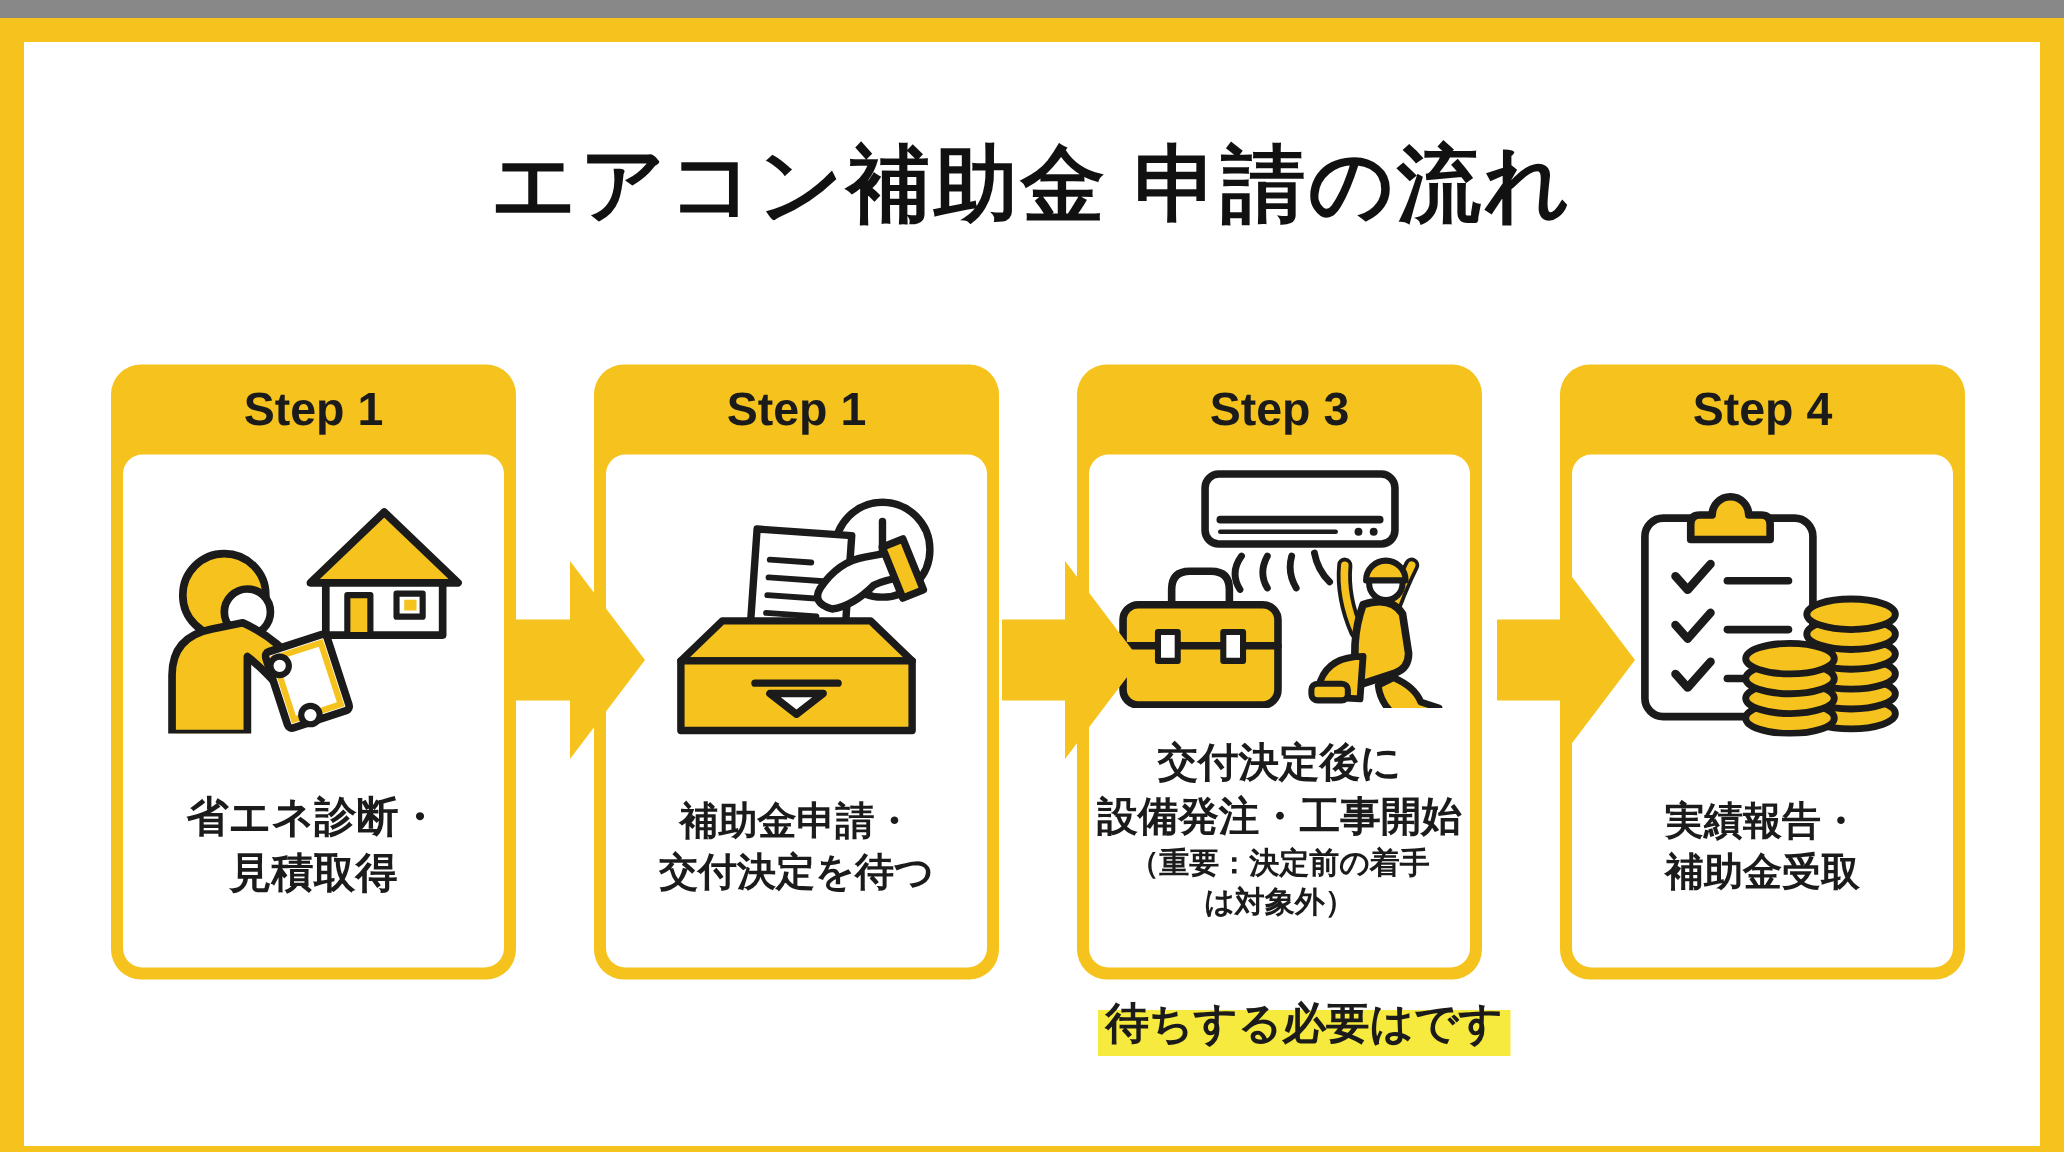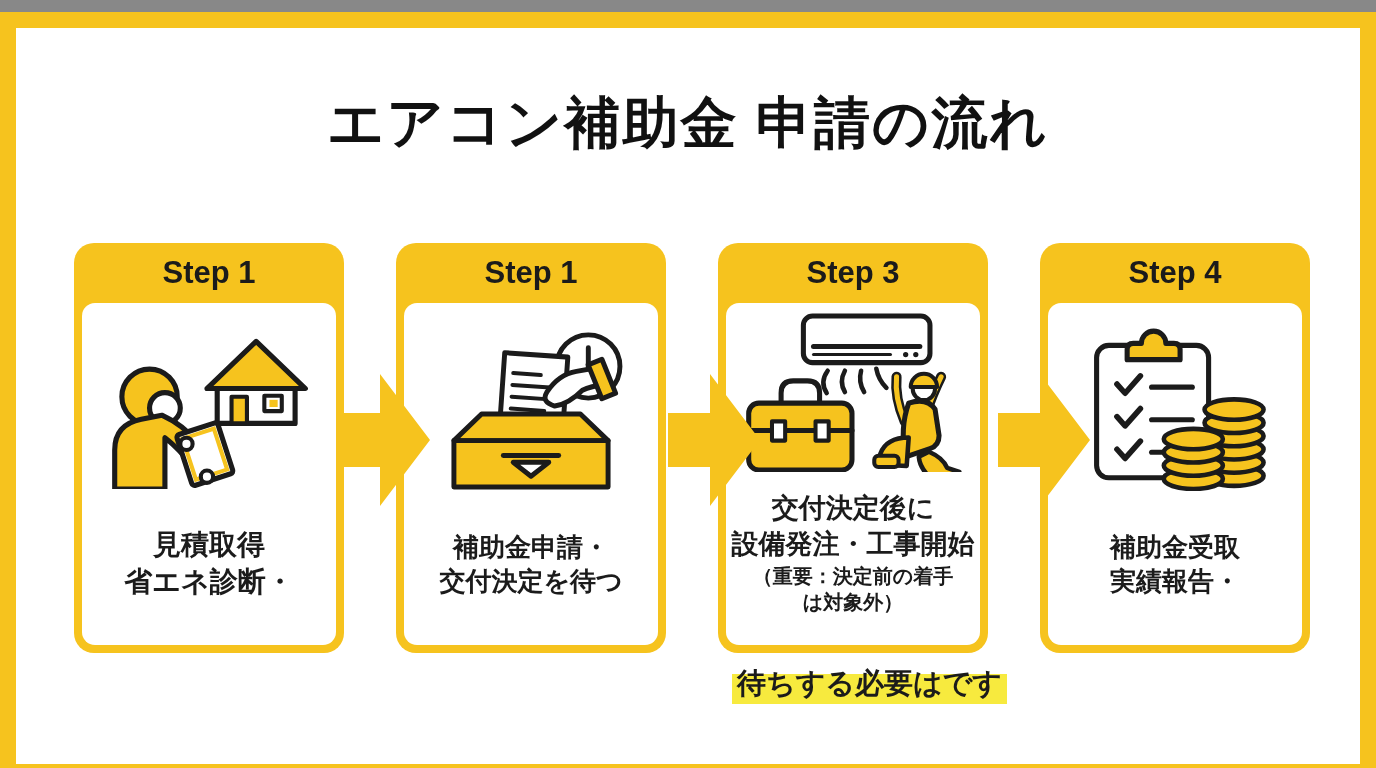--- a/index.html
+++ b/index.html
@@ -108,22 +108,22 @@
             <path class="stroke" d="M8,160 L8,122 Q8,97 34,92 L54,88 Q76,98 90,116 L76,128 Q65,116 57,110 L57,160 Z" fill="#F6C31E" stroke-width="5"></path>
             <g transform="rotate(-18 96 126)">
               <rect class="stroke" x="75" y="100" width="42" height="52" rx="3" fill="#fff" stroke-width="5"></rect>
               <rect x="80" y="105" width="32" height="42" fill="none" stroke="#F6C31E" stroke-width="4"></rect>
             </g>
             <circle class="stroke" cx="78" cy="116" r="6" fill="#fff" stroke-width="4"></circle>
             <circle class="stroke" cx="98" cy="148" r="6" fill="#fff" stroke-width="4"></circle>
           </svg>
         </div>
         <div class="text-area">
+          <div class="main-line">省エネ診断・</div>
           <div class="main-line">見積取得</div>
-          <div class="main-line">省エネ診断・</div>
         </div>
       </div>
     </div>
 
     <div class="card lg">
       <div class="card-header">Step 1</div>
       <div class="card-body">
         <div class="icon-area">
           <svg width="206" height="168" viewBox="0 0 200 170">
 
@@ -224,22 +224,22 @@
 
             <g class="stroke" stroke-width="4.5" fill="#F6C31E">
               <ellipse cx="113" cy="153" rx="29" ry="10"></ellipse>
               <ellipse cx="113" cy="140" rx="29" ry="10"></ellipse>
               <ellipse cx="113" cy="127" rx="29" ry="10"></ellipse>
               <ellipse cx="113" cy="114" rx="29" ry="10"></ellipse>
             </g>
           </svg>
         </div>
         <div class="text-area">
+          <div class="main-line">実績報告・</div>
           <div class="main-line">補助金受取</div>
-          <div class="main-line">実績報告・</div>
         </div>
       </div>
     </div>
 
   </div>
 
   <svg class="arrow arrow-1" viewBox="0 0 92 140">
     <polygon points="0,43 42,43 42,4 92,70 42,136 42,97 0,97" fill="#F6C31E"></polygon>
   </svg>
   <svg class="arrow arrow-2" viewBox="0 0 92 140">

